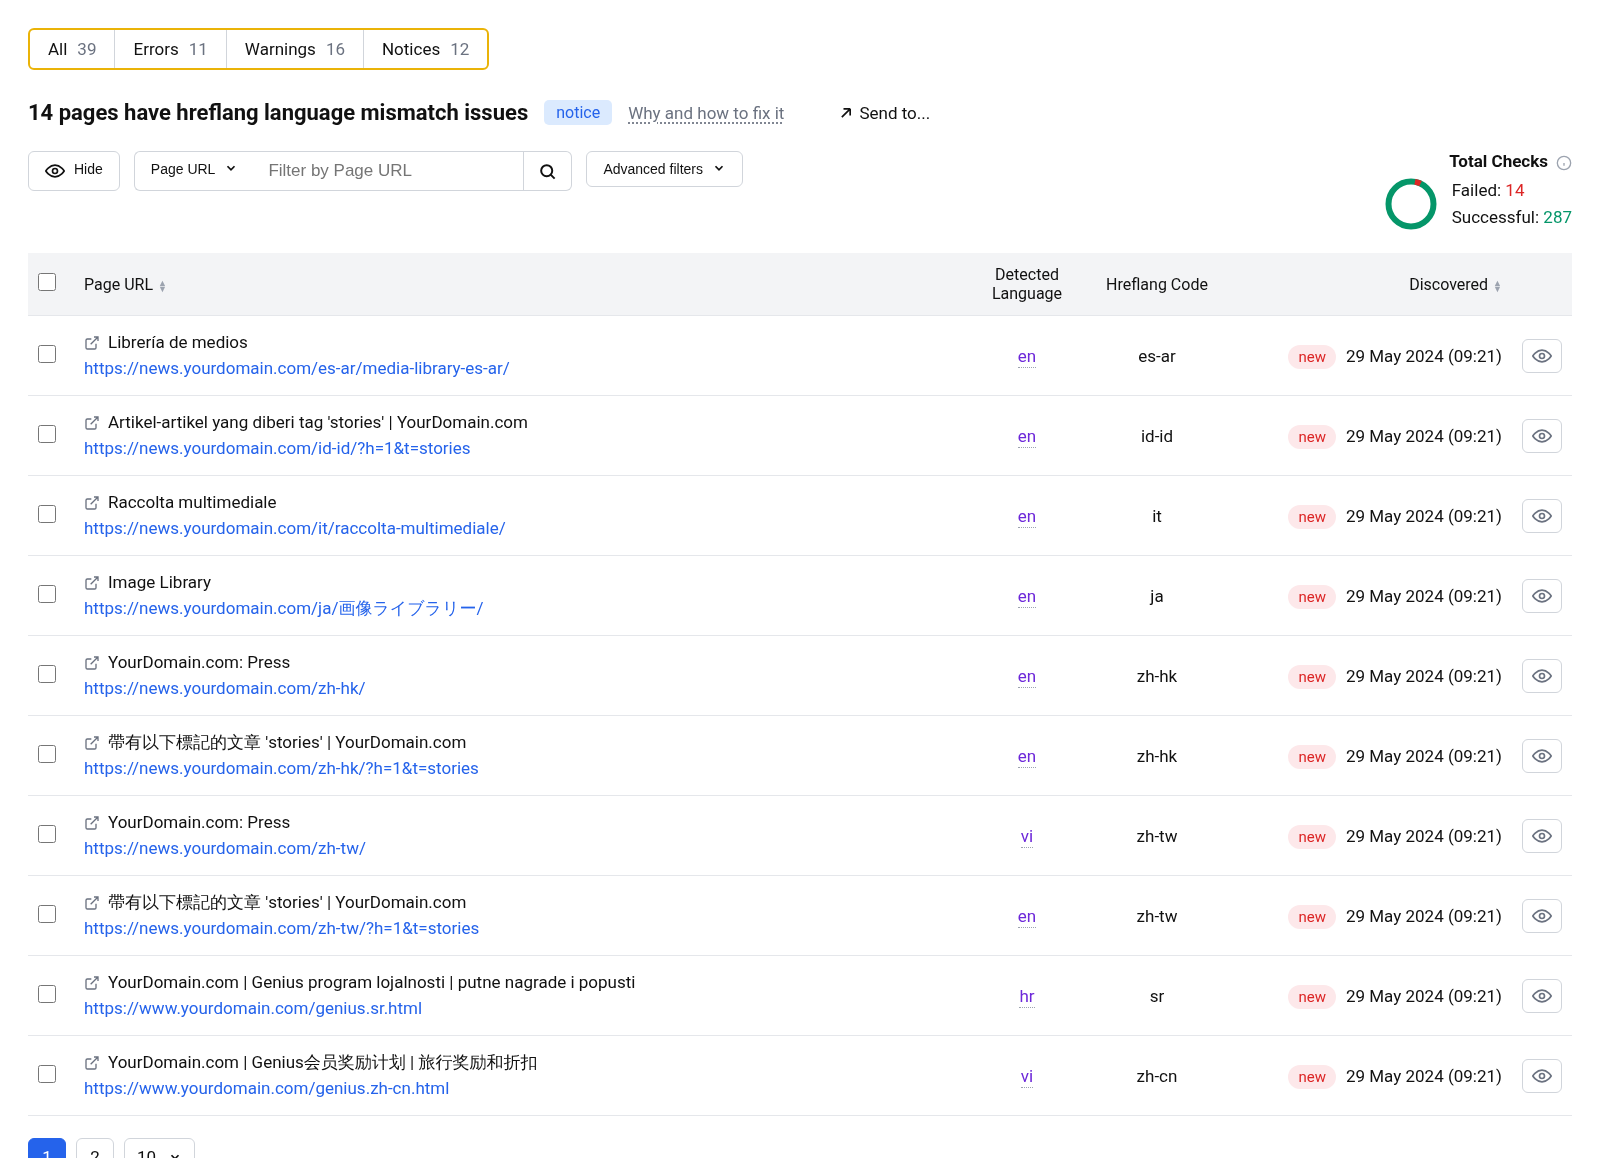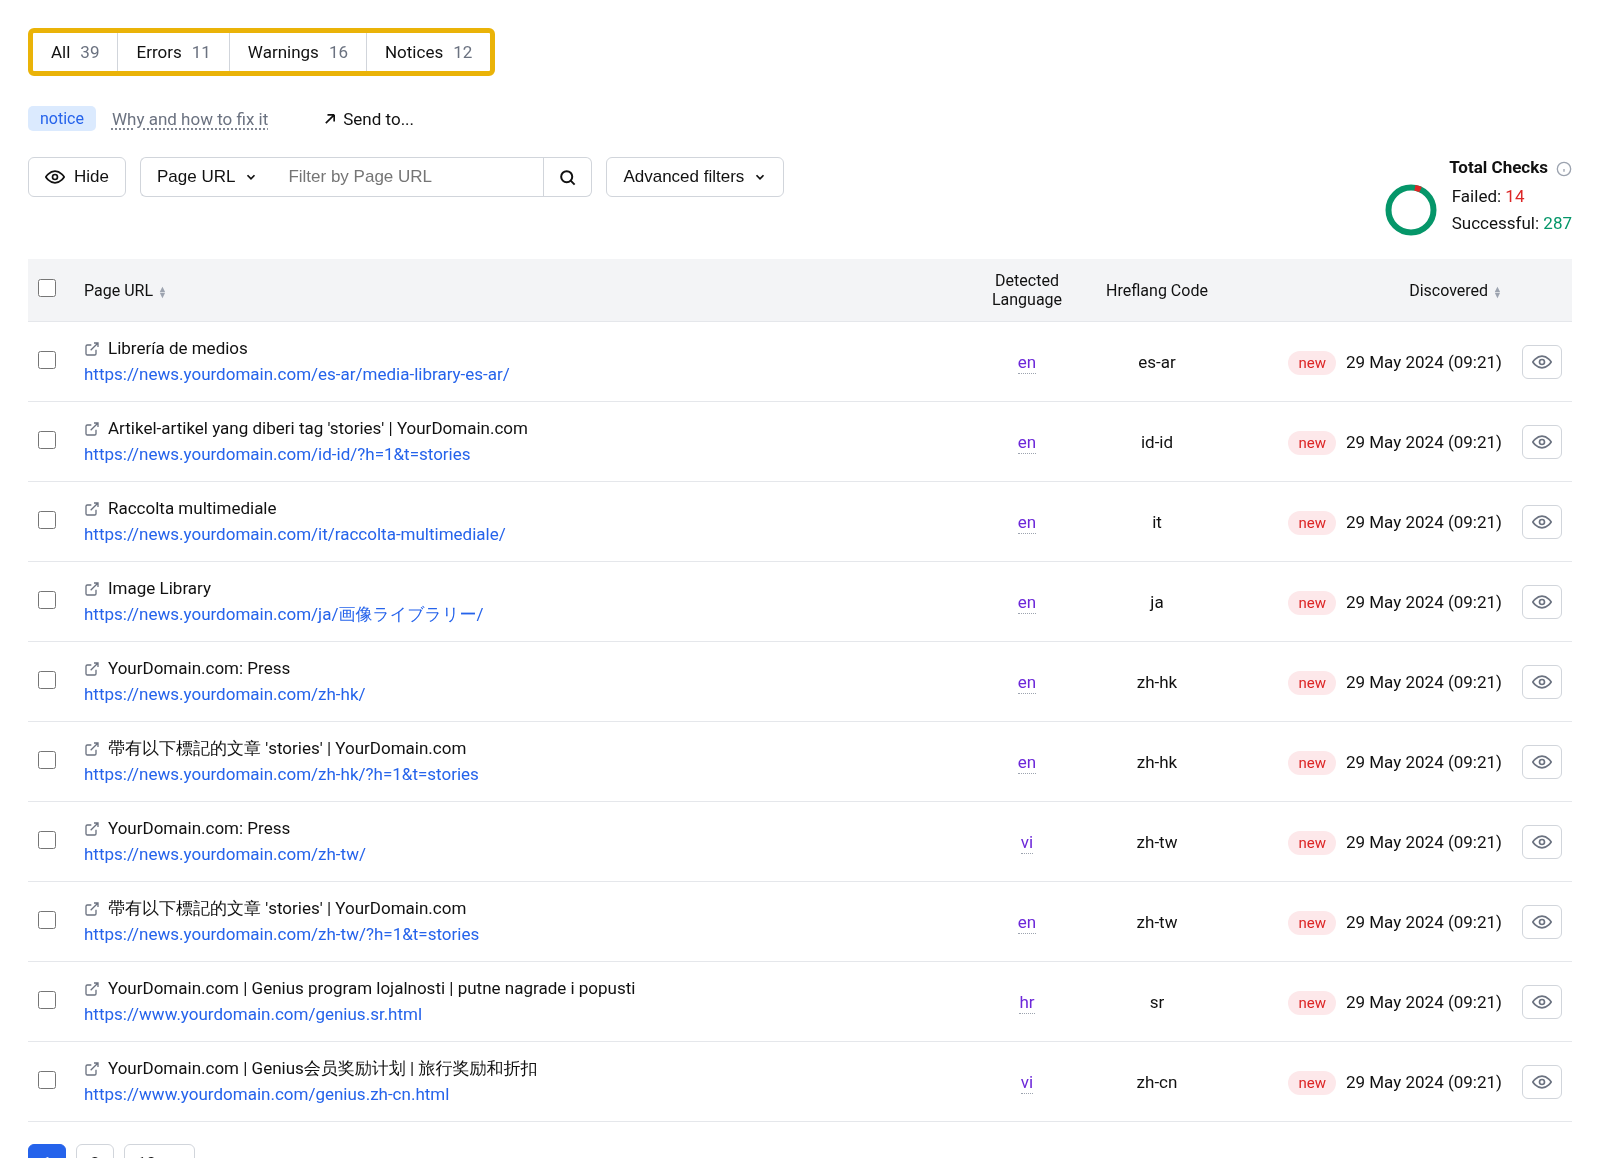--- a/index.html
+++ b/index.html
@@ -1,28 +1,28 @@
 <!DOCTYPE html>
 <html><head>
 <meta charset="utf-8">
 <style>
 *{box-sizing:border-box;margin:0;padding:0}
 body{font-family:-apple-system,BlinkMacSystemFont,"Segoe UI",Roboto,Arial,sans-serif;font-size:17px;color:#111;background:#fff;padding:28px}
-.tabs{display:flex;border:5px solid #eab308;border-radius:6px;width:fit-content;margin-bottom:30px}
+.tabs{display:flex;border:2px solid #eab308;border-radius:6px;width:fit-content;margin-bottom:30px}
 .tab{padding:9px 18px;border-right:1px solid #d1d5db;cursor:pointer;display:flex;gap:10px;align-items:center}
 .tab:last-child{border-right:none}
 .tab-label{color:#111}
 .tab-count{color:#6b7280}
 .page-header{display:flex;align-items:center;gap:16px;margin-bottom:26px;flex-wrap:wrap}
 .page-title{font-size:22px;font-weight:700}
 .badge-notice{background:#dbeafe;color:#2563eb;padding:3px 12px;border-radius:5px;font-size:16px}
 .link-why{color:#6b7280;text-decoration:underline dotted;text-underline-offset:4px;cursor:pointer}
 .send-to{display:flex;align-items:center;gap:3px;cursor:pointer;color:#111}
 .toolbar-row{display:flex;align-items:flex-start;gap:14px;margin-bottom:22px}
-.btn{border:1px solid #d1d5db;border-radius:6px;background:#fff;padding:9px 16px;cursor:pointer;display:flex;align-items:center;gap:9px;font-size:17px;color:#111}
+.btn{border:1px solid #d1d5db;border-radius:6px;background:#fff;padding:9px 16px;cursor:pointer;display:flex;align-items:flex-start;gap:9px;font-size:14px;color:#111}
 .filter-group{display:flex}
 .filter-group .btn:first-child{border-radius:6px 0 0 6px;border-right:none}
 .filter-input{border:1px solid #d1d5db;border-left:none;padding:9px 14px;font-size:17px;width:270px;outline:none}
 .search-btn{border:1px solid #d1d5db;border-left:none;border-radius:0 6px 6px 0;background:#fff;padding:0 14px;cursor:pointer;display:flex;align-items:center}
 .total-checks{margin-left:auto;text-align:left}
 .tc-title{font-weight:700;display:flex;align-items:flex-end;gap:8px;justify-content:flex-end}
 .tc-body{display:flex;align-items:flex-end;gap:14px;margin-top:6px}
 .tc-ring{width:54px;height:54px}
 .tc-stats{font-size:17px;line-height:1.6}
 .red{color:#dc2626}
@@ -64,20 +64,21 @@
       <span class="tab-label">Warnings</span>
       <span class="tab-count">16</span>
     </div>
     <div class="tab">
       <span class="tab-label">Notices</span>
       <span class="tab-count">12</span>
     </div>
   </div>
 
 <div class="page-header">
+  <span class="page-title">14 pages have hreflang language mismatch issues</span>
   <span class="badge-notice">notice</span>
   <span class="link-why">Why and how to fix it</span>
   <span style="flex:0 0 20px"></span>
   <div class="send-to">
     <svg width="20" height="20" viewBox="0 0 24 24" fill="none" stroke="#111" stroke-width="2">
         <path d="M7 17l10-10M17 7H9M17 7v8"></path>
       </svg>
     <span>Send to...</span>
   </div>
 </div>

